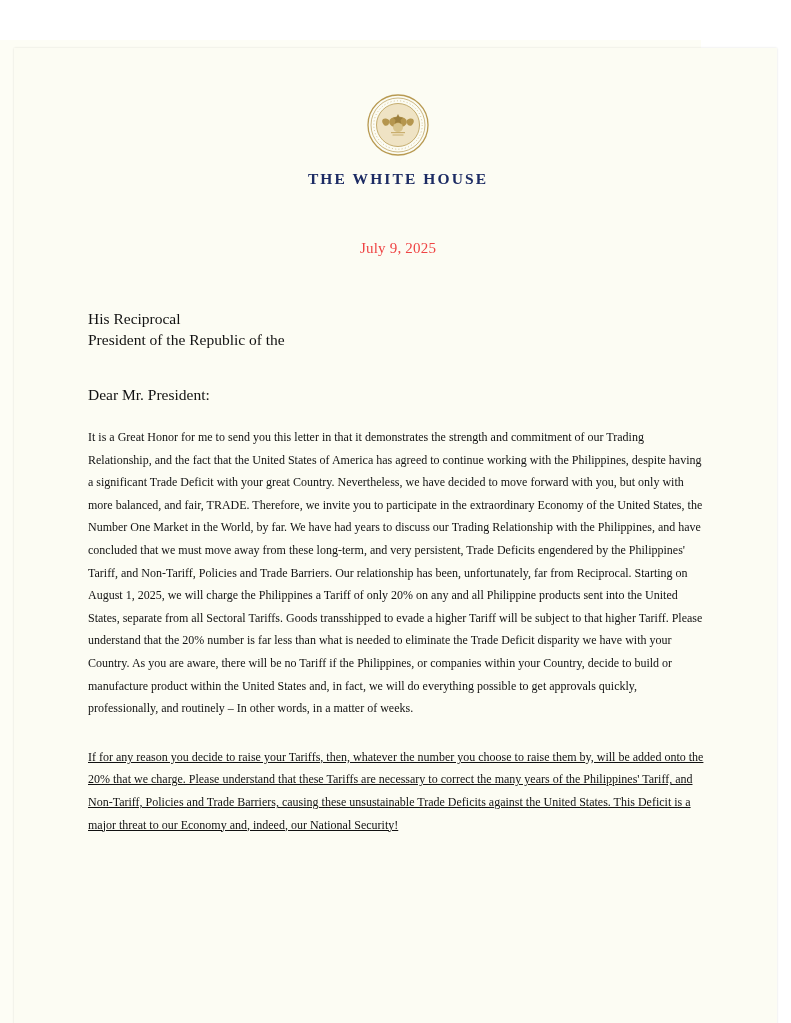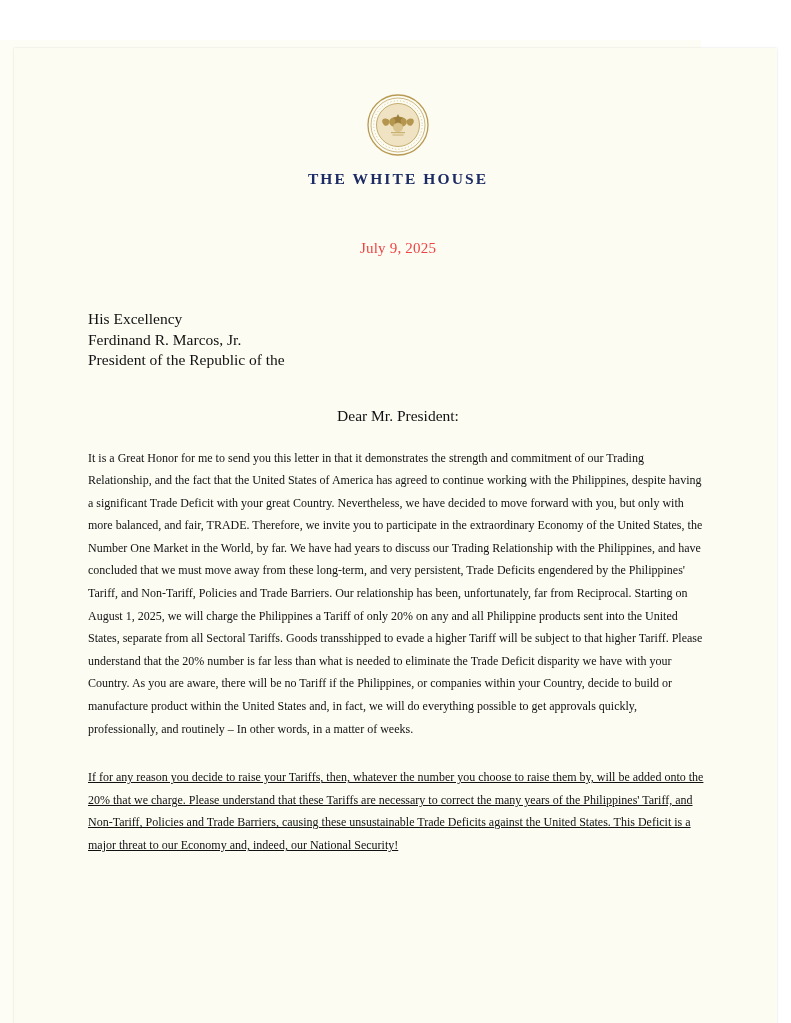--- a/index.html
+++ b/index.html
@@ -91,21 +91,20 @@
   }
   .address .indent {
     padding-left: 14px;
   }
 
   
   .salutation {
     margin-top: 36px;
     font-size: 15.5px;
     color: #111111;
-    text-align: center;
   }
 
   
   .body-par {
     margin-top: 22px;
     font-size: 12px;
     color: #111111;
     line-height: 22.6px;
     text-align: left;
   }
@@ -143,22 +142,21 @@
         </div>
       </div>
 
       <div class="letterhead">
         <div class="wh-title">THE WHITE HOUSE</div>
       </div>
 
       <div class="date-line">July 9, 2025</div>
 
       <div class="address">
-        <div>His Excellency</div>
-        <div>Ferdinand R. Marcos, Jr.</div>
+        <div>His Reciprocal</div>
         <div>President of the Republic of the</div>
       </div>
 
       <div class="salutation">Dear Mr. President:</div>
 
       <div class="body-par">It is a Great Honor for me to send you this letter in that it demonstrates the strength and commitment of our Trading Relationship, and the fact that the United States of America has agreed to continue working with the Philippines, despite having a significant Trade Deficit with your great Country. Nevertheless, we have decided to move forward with you, but only with more balanced, and fair, TRADE. Therefore, we invite you to participate in the extraordinary Economy of the United States, the Number One Market in the World, by far. We have had years to discuss our Trading Relationship with the Philippines, and have concluded that we must move away from these long-term, and very persistent, Trade Deficits engendered by the Philippines' Tariff, and Non-Tariff, Policies and Trade Barriers. Our relationship has been, unfortunately, far from Reciprocal. Starting on August 1, 2025, we will charge the Philippines a Tariff of only 20% on any and all Philippine products sent into the United States, separate from all Sectoral Tariffs. Goods transshipped to evade a higher Tariff will be subject to that higher Tariff. Please understand that the 20% number is far less than what is needed to eliminate the Trade Deficit disparity we have with your Country. As you are aware, there will be no Tariff if the Philippines, or companies within your Country, decide to build or manufacture product within the United States and, in fact, we will do everything possible to get approvals quickly, professionally, and routinely – In other words, in a matter of weeks.</div>
       <div class="body-par second">If for any reason you decide to raise your Tariffs, then, whatever the number you choose to raise them by, will be added onto the 20% that we charge. Please understand that these Tariffs are necessary to correct the many years of the Philippines' Tariff, and Non-Tariff, Policies and Trade Barriers, causing these unsustainable Trade Deficits against the United States. This Deficit is a major threat to our Economy and, indeed, our National Security!</div>
 
     </div>
   </div>

